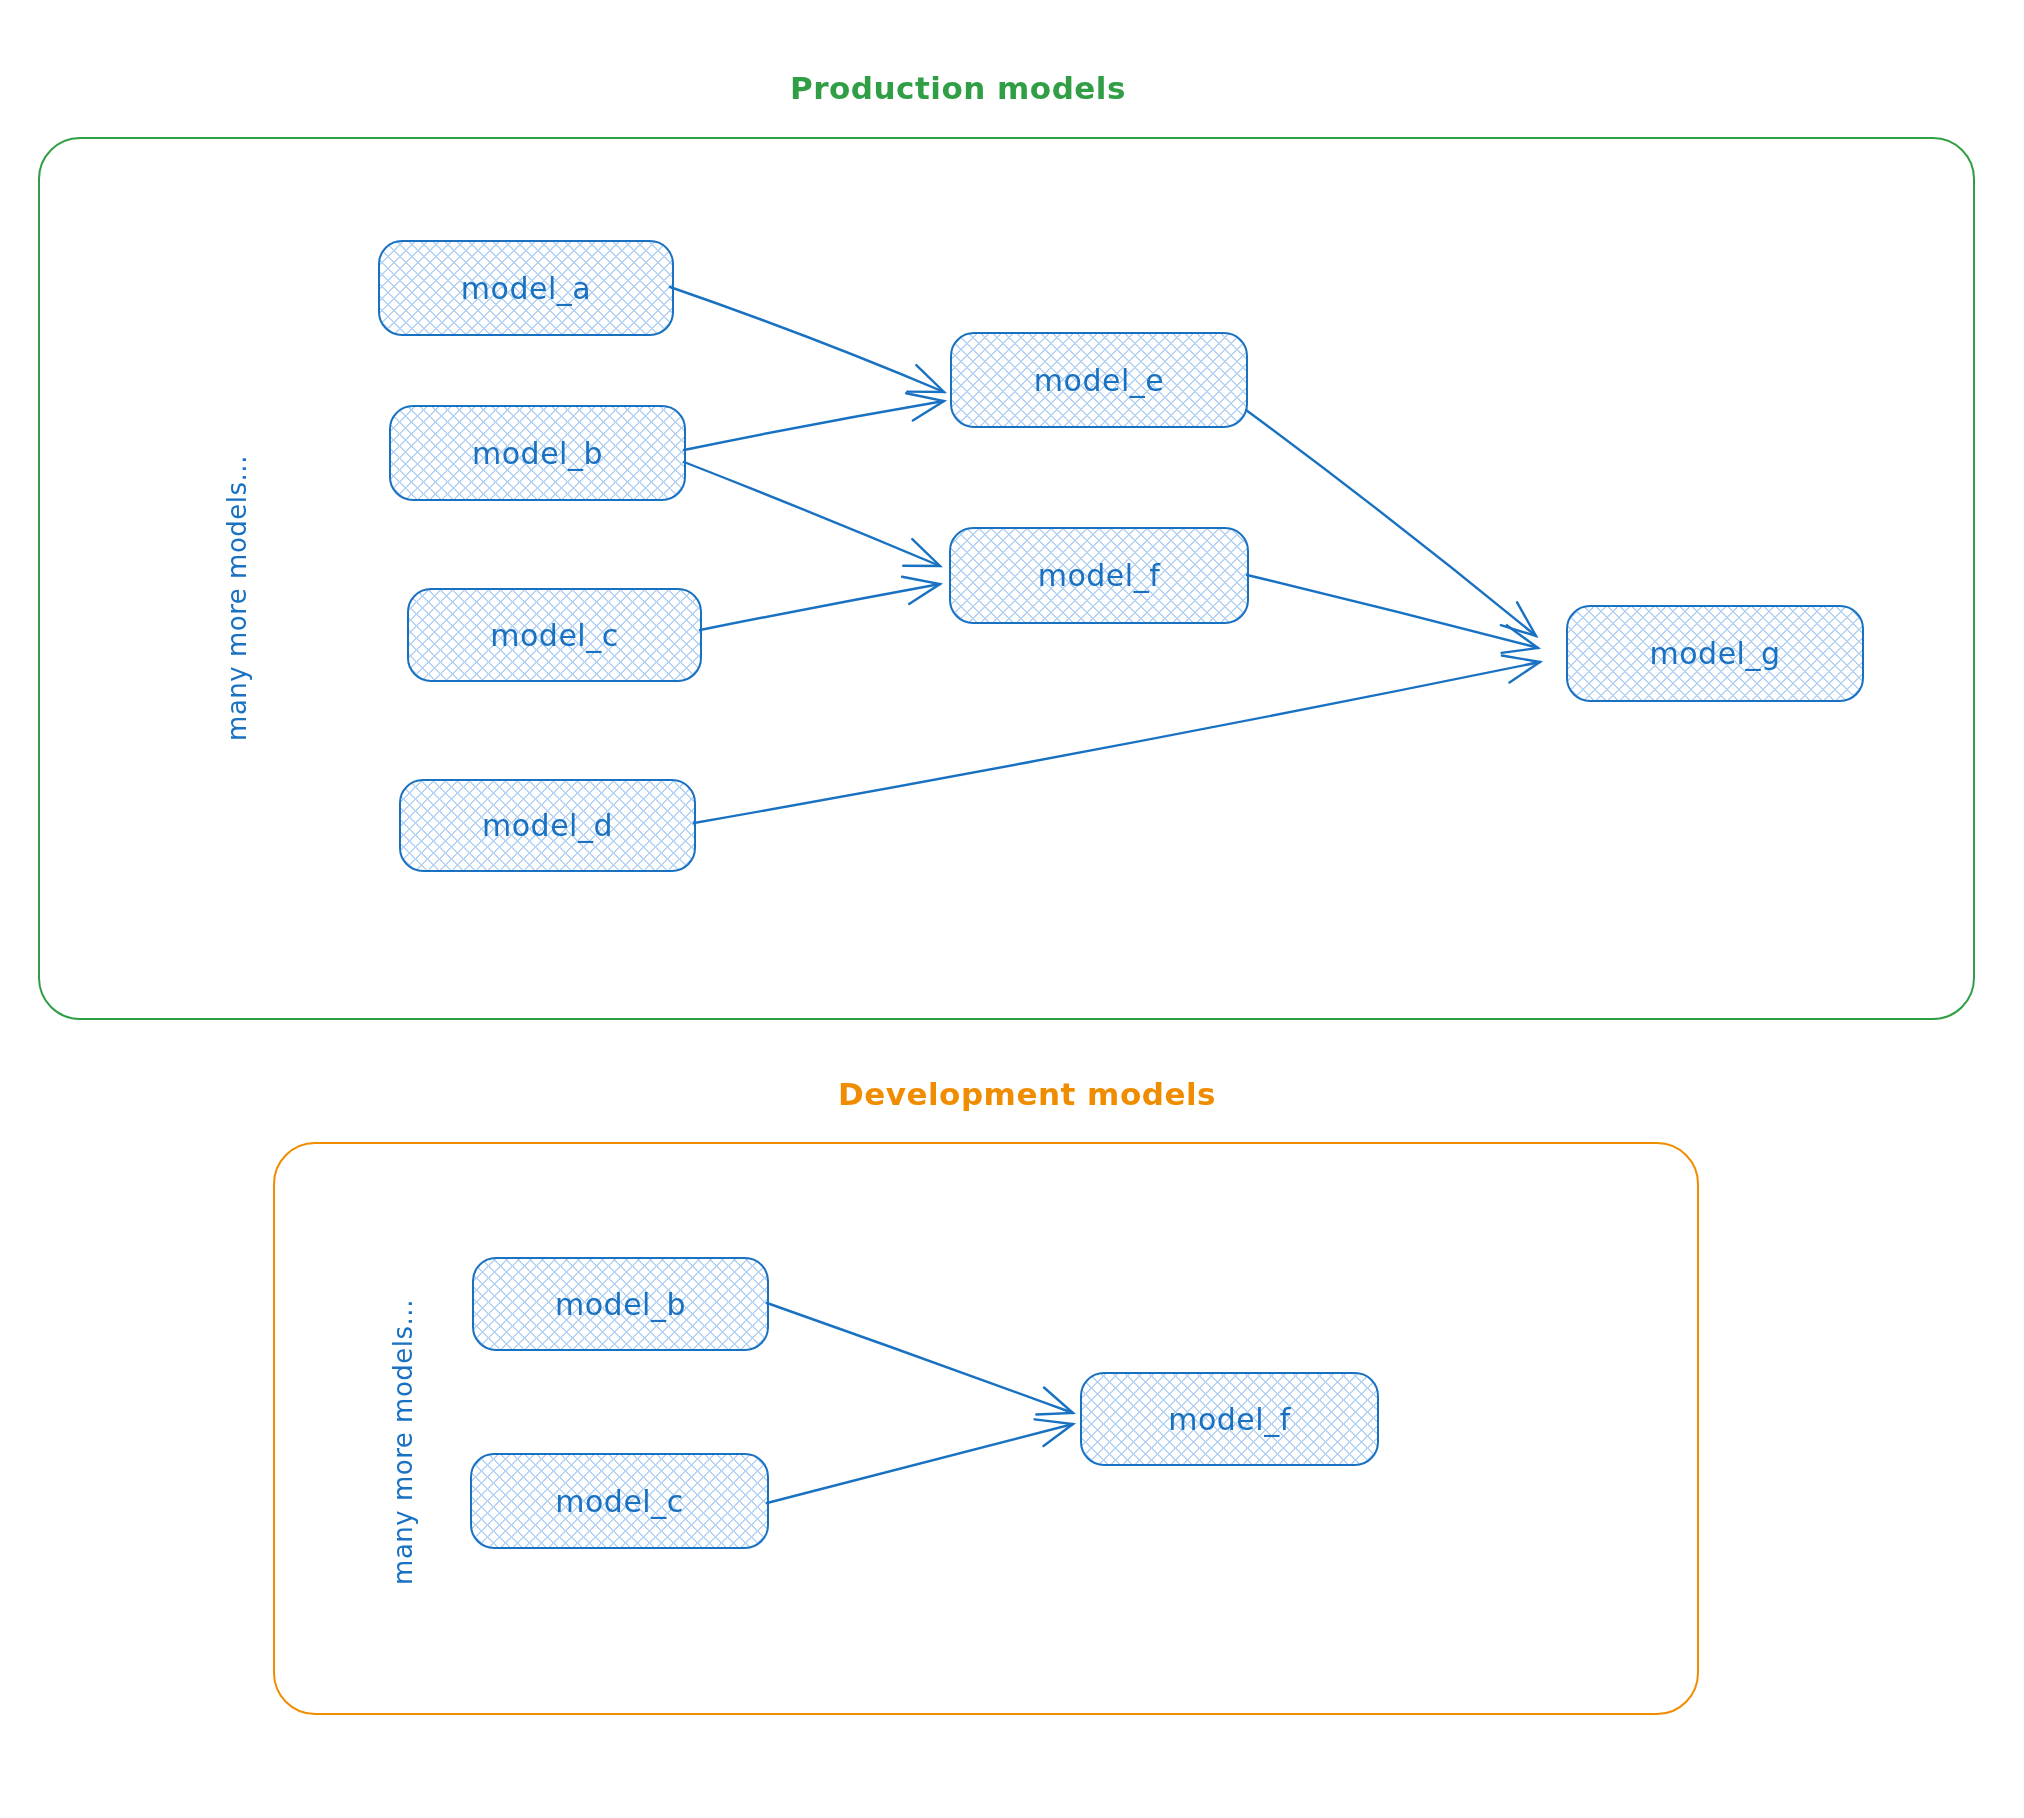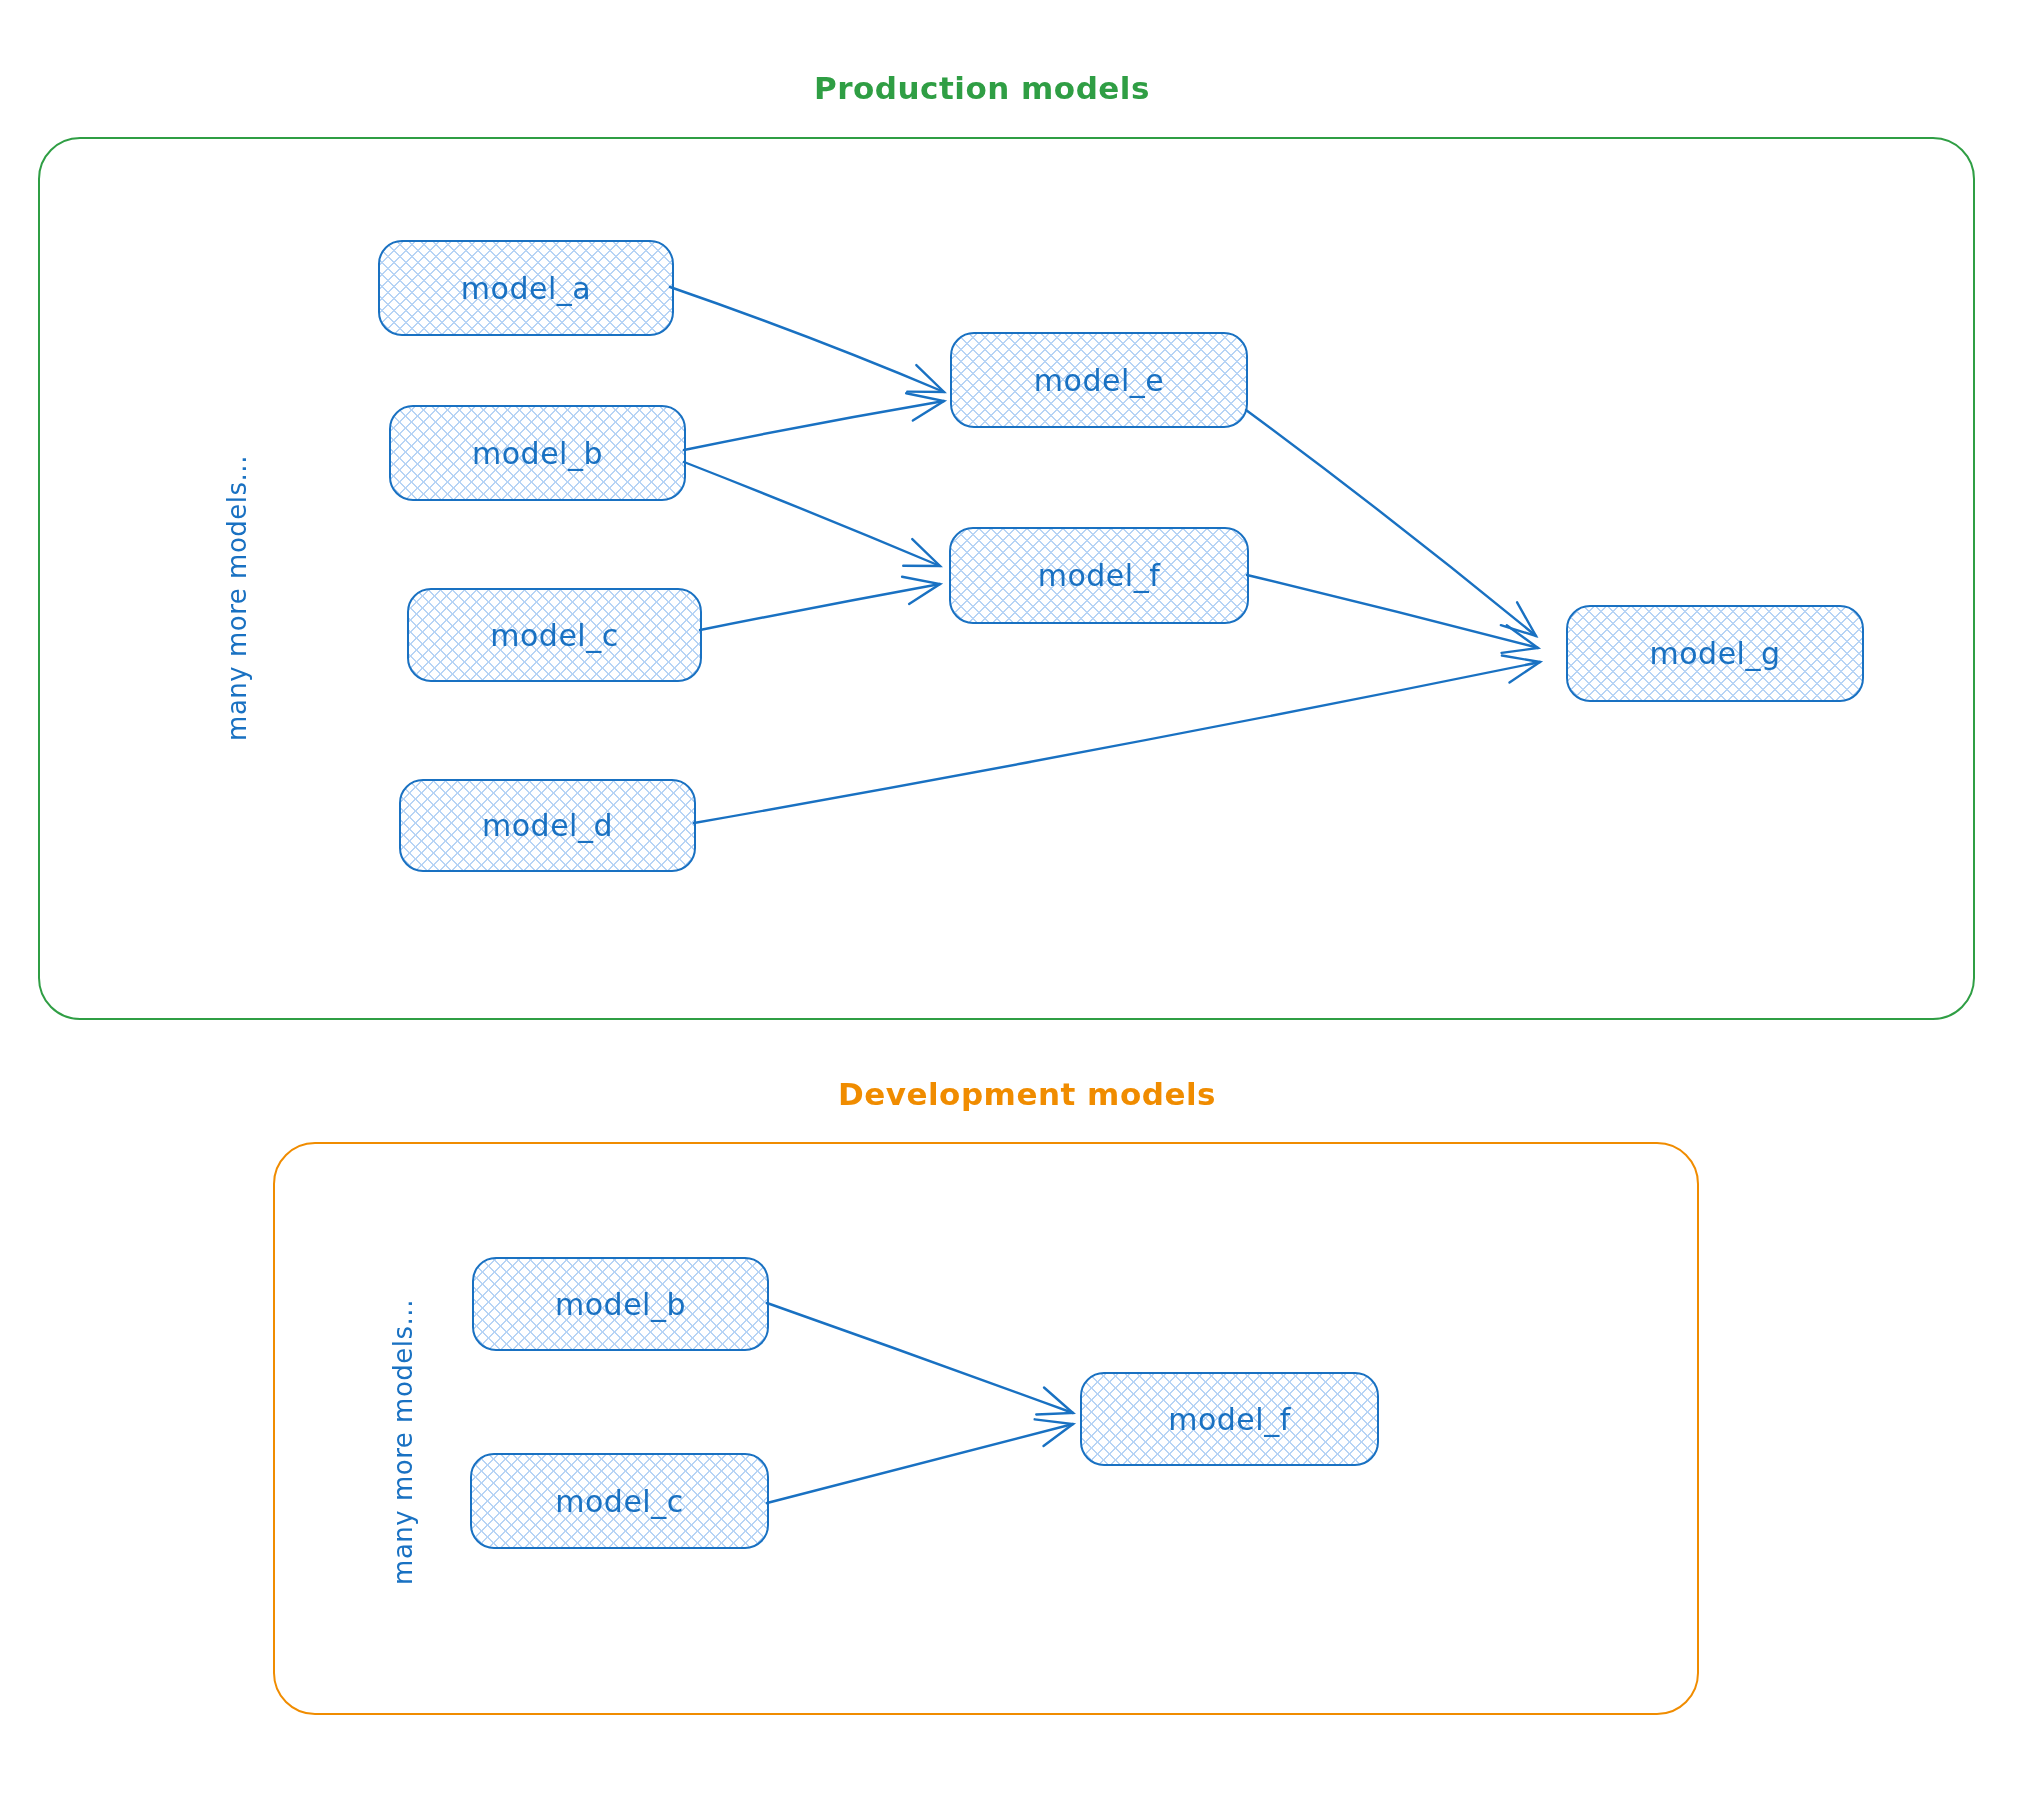--- a/index.html
+++ b/index.html
@@ -70,21 +70,21 @@
   #ah path {
     fill: none;
     stroke: var(--blue, #1971c2);
     stroke-width: 2.4px;
     stroke-linecap: round;
   }
 </style>
 </head>
 <body>
 
-<div class="section-title prod" style="left:814px; top:70px;">Production models</div>
+<div class="section-title prod" style="left:790px; top:70px;">Production models</div>
 
 <div class="frame prod" style="left:38px; top:137px; width:1933px; height:879px;"></div>
 
 <div class="side-label" style="left:237px; top:598px;">many more models...</div>
 
 <div class="node" style="left:378px; top:240px; width:292px; height:92px;">
   <span class="node-label">model_a</span>
 </div>
 <div class="node" style="left:389px; top:405px; width:293px; height:92px;">
   <span class="node-label">model_b</span>

